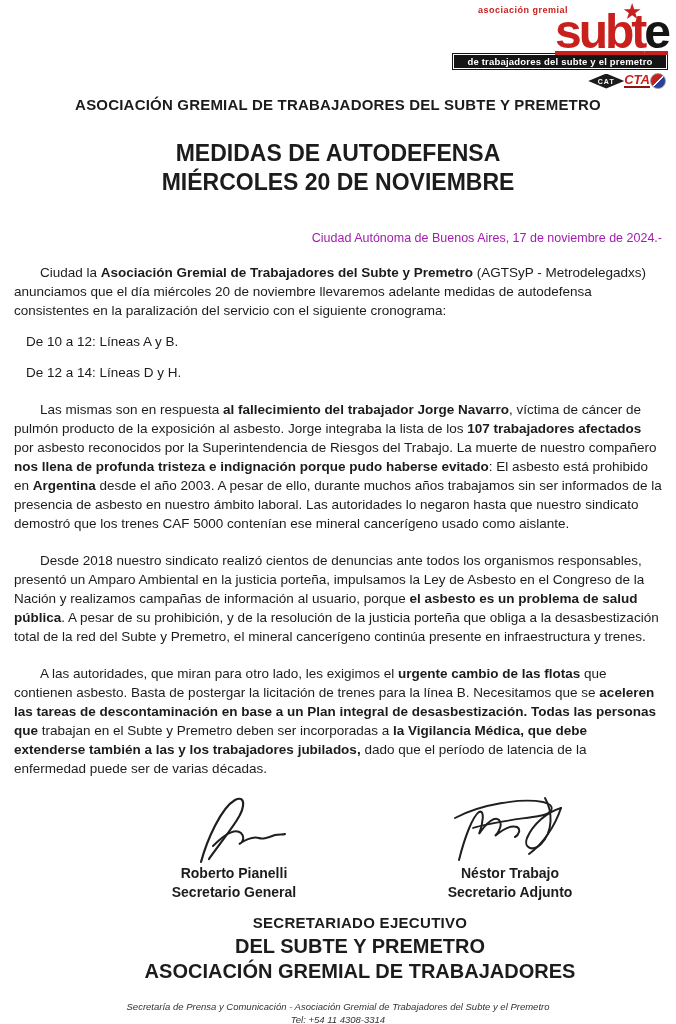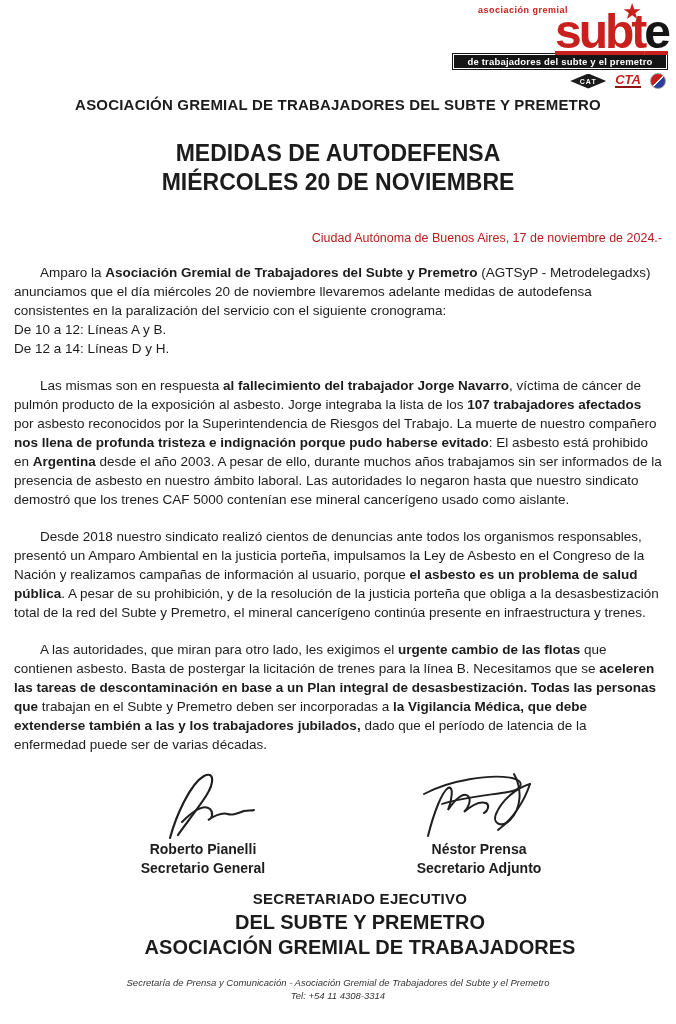--- a/index.html
+++ b/index.html
@@ -32,21 +32,21 @@
   }
   .logo-band{
     background:#151515;color:#fff;
     box-shadow:inset 0 0 0 1px #fff;
     border:1px solid #151515;
     font-size:9.5px;font-weight:bold;text-align:center;
     padding:2px 2px;letter-spacing:.2px;white-space:nowrap;
   }
   .logo-affiliates{
     display:flex;justify-content:flex-end;align-items:center;
-    gap:9px;margin-top:3px;padding-right:2px;
+    margin-top:3px;padding-right:2px;
   }
   .aff-cat{
     display:inline-flex;align-items:center;justify-content:center;
     width:36px;height:15px;background:#1b1b1b;color:#fff;
     clip-path:polygon(50% 0,100% 50%,50% 100%,0 50%);
     font-size:7px;font-weight:bold;letter-spacing:1px;
   }
   .aff-cta{
     color:#c8201d;font-size:13px;font-weight:bold;font-style:italic;
     line-height:10px;text-align:center;
@@ -60,29 +60,29 @@
   
   .org-line{
     margin:96px 14px 0 14px;text-align:center;
     font-size:15px;font-weight:bold;letter-spacing:.2px;
   }
   .main-title{
     margin-top:26px;text-align:center;
     font-size:23px;font-weight:bold;line-height:29px;
   }
   .dateline{
-    margin:34px 14px 0 0;text-align:right;font-size:12.5px;color:#b91c1c;
+    margin:34px 14px 0 0;text-align:right;font-size:12.5px;color:#a21caf;
   }
   
   .body-text{margin:3px 14px 0 14px;font-size:13.5px;line-height:19px;}
   .body-text p{margin:18px 0 0 0;text-indent:26px;}
-  .schedule div{text-indent:0;margin:0;}
+  .schedule div{text-indent:0;margin:12px;}
   b{font-weight:bold;}
   
-  .sig-row{display:flex;margin-top:14px;}
+  .sig-row{display:flex;margin-top:14px;justify-content:center;}
   .sig-col{width:270px;text-align:center;}
   .sig-col.first{margin-left:68px;}
   .sig-col.second{margin-left:6px;}
   .sig-img{display:block;margin:0 auto -2px auto;}
   .sig-name,.sig-role{font-size:14px;font-weight:bold;line-height:19px;}
   
   .closing{margin-top:12px;text-align:center;padding-left:44px;}
   .closing-line1{font-size:15px;font-weight:bold;letter-spacing:.3px;}
   .closing-line2{font-size:20px;font-weight:bold;line-height:25px;margin-top:3px;}
   
@@ -111,21 +111,21 @@
   </div>
 
   <div class="org-line">ASOCIACIÓN GREMIAL DE TRABAJADORES DEL SUBTE Y PREMETRO</div>
   <div class="main-title">
     <div>MEDIDAS DE AUTODEFENSA</div>
     <div>MIÉRCOLES 20 DE NOVIEMBRE</div>
   </div>
   <div class="dateline">Ciudad Autónoma de Buenos Aires, 17 de noviembre de 2024.-</div>
 
   <div class="body-text">
-    <p><span>Amparo la </span><b>Asociación Gremial de Trabajadores del Subte y Premetro</b><span> (AGTSyP - Metrodelegadxs) anunciamos que el día miércoles 20 de noviembre llevaremos adelante medidas de autodefensa consistentes en la paralización del servicio con el siguiente cronograma:</span></p>
+    <p><span>Ciudad la </span><b>Asociación Gremial de Trabajadores del Subte y Premetro</b><span> (AGTSyP - Metrodelegadxs) anunciamos que el día miércoles 20 de noviembre llevaremos adelante medidas de autodefensa consistentes en la paralización del servicio con el siguiente cronograma:</span></p>
     <div class="schedule">
       <div>De 10 a 12: Líneas A y B.</div>
       <div>De 12 a 14: Líneas D y H.</div>
     </div>
     <p><span>Las mismas son en respuesta </span><b>al fallecimiento del trabajador Jorge Navarro</b><span>, víctima de cáncer de pulmón producto de la exposición al asbesto. Jorge integraba la lista de los </span><b>107 trabajadores afectados</b><span> por asbesto reconocidos por la Superintendencia de Riesgos del Trabajo. La muerte de nuestro compañero </span><b>nos llena de profunda tristeza e indignación porque pudo haberse evitado</b><span>: El asbesto está prohibido en </span><b>Argentina</b><span> desde el año 2003. A pesar de ello, durante muchos años trabajamos sin ser informados de la presencia de asbesto en nuestro ámbito laboral. Las autoridades lo negaron hasta que nuestro sindicato demostró que los trenes CAF 5000 contenían ese mineral cancerígeno usado como aislante.</span></p>
     <p><span>Desde 2018 nuestro sindicato realizó cientos de denuncias ante todos los organismos responsables, presentó un Amparo Ambiental en la justicia porteña, impulsamos la Ley de Asbesto en el Congreso de la Nación y realizamos campañas de información al usuario, porque </span><b>el asbesto es un problema de salud pública</b><span>. A pesar de su prohibición, y de la resolución de la justicia porteña que obliga a la desasbestización total de la red del Subte y Premetro, el mineral cancerígeno continúa presente en infraestructura y trenes.</span></p>
     <p><span>A las autoridades, que miran para otro lado, les exigimos el </span><b>urgente cambio de las flotas</b><span> que contienen asbesto. Basta de postergar la licitación de trenes para la línea B. Necesitamos que se </span><b>aceleren las tareas de descontaminación en base a un Plan integral de desasbestización. Todas las personas que</b><span> trabajan en el Subte y Premetro deben ser incorporadas a </span><b>la Vigilancia Médica, que debe extenderse también a las y los trabajadores jubilados,</b><span> dado que el período de latencia de la enfermedad puede ser de varias décadas.</span></p>
   </div>
 
   <div class="sig-row">
@@ -137,21 +137,21 @@
       <div class="sig-name">Roberto Pianelli</div>
       <div class="sig-role">Secretario General</div>
     </div>
     <div class="sig-col second">
       <svg class="sig-img" width="170" height="74" viewBox="0 0 170 74">
         <path d="M34 68 C40 44 48 24 54 20 C60 17 58 32 54 42 C62 30 70 24 74 28 C78 32 74 40 70 44 C78 37 86 33 92 35 C96 37 94 43 90 45" fill="none" stroke="#1f1f1f" stroke-width="2" stroke-linecap="round"></path>
         <path d="M30 26 C56 12 96 6 118 10 C132 13 128 22 114 24 C96 27 66 30 48 36" fill="none" stroke="#1f1f1f" stroke-width="1.8" stroke-linecap="round"></path>
         <path d="M120 6 C128 20 128 40 116 52 C108 60 98 56 102 46 C108 32 122 20 136 16" fill="none" stroke="#1f1f1f" stroke-width="2" stroke-linecap="round"></path>
         <path d="M136 16 C130 34 118 52 104 62" fill="none" stroke="#1f1f1f" stroke-width="2" stroke-linecap="round"></path>
       </svg>
-      <div class="sig-name">Néstor Prensa</div>
+      <div class="sig-name">Néstor Trabajo</div>
       <div class="sig-role">Secretario Adjunto</div>
     </div>
   </div>
 
   <div class="closing">
     <div class="closing-line1">SECRETARIADO EJECUTIVO</div>
     <div class="closing-line2">
       <div>DEL SUBTE Y PREMETRO</div>
       <div>ASOCIACIÓN GREMIAL DE TRABAJADORES</div>
     </div>

